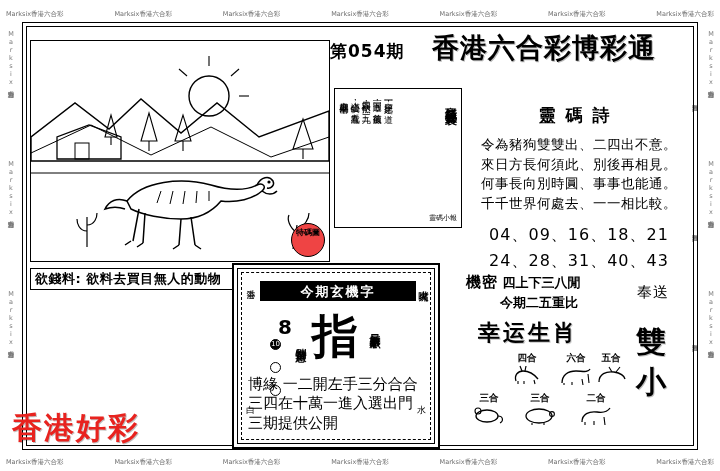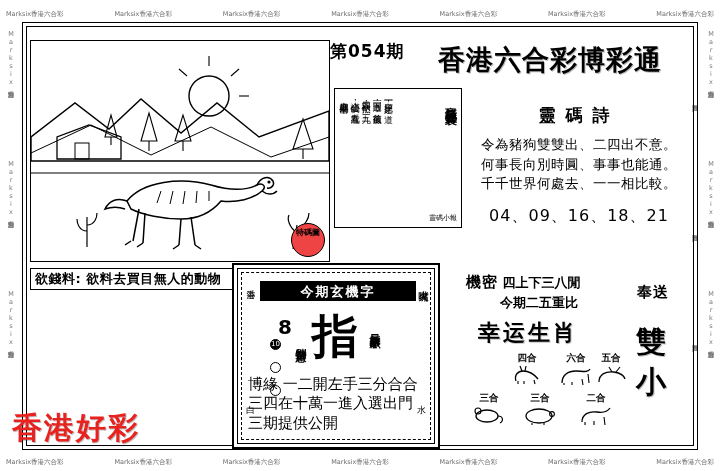--- a/index.html
+++ b/index.html
@@ -43,26 +43,25 @@
   }
 
   
   .issue-box {
     position: absolute; left: 330px; top: 40px;
     font-family: "DejaVu Sans", sans-serif;
     font-size: 17px; font-weight: bold; color: #000;
     letter-spacing: 1px;
   }
   .brand-title {
-    position: absolute; left: 432px; top: 42px;
+    position: absolute; left: 432px; top: 30px;
     font-size: 27px; font-weight: bold; color: #000;
     letter-spacing: 1px;
     white-space: nowrap;
     text-shadow: 1px 1px 0 #bbb;
-    margin-left: 6px;
   }
 
   
   .pic-panel {
     position: absolute; left: 30px; top: 40px; width: 300px; height: 222px;
     border: 1px solid #000; background: #fff; overflow: hidden;
   }
   .pic-panel svg { display:block; }
   .pic-badge {
     position: absolute; right: 4px; bottom: 4px;
@@ -123,21 +122,21 @@
   }
 
   
   .secret {
     position: absolute; left: 466px; top: 272px; width: 160px;
     font-size: 13px; font-weight: bold; line-height: 1.45;
   }
   .secret .lbl { font-size: 15px; letter-spacing: 1px; }
   .present {
     position: absolute; left: 637px; top: 283px;
-    font-size: 15px; font-weight: bold; letter-spacing: 1px;
+    font-size: 15px; font-weight: normal; letter-spacing: 1px;
   }
 
   
   .lucky-title {
     position: absolute; left: 478px; top: 318px;
     font-size: 22px; font-weight: bold; letter-spacing: 3px;
     text-shadow: 1px 1px 0 #c8c8c8;
   }
   .big-right {
     position: absolute; left: 636px; top: 326px;
@@ -343,23 +342,25 @@
       <div class="vcol">小心謹慎，看九龍。</div>
       <div class="vcol">今期好碼二十出</div>
     </div>
     <div class="scroll-right">贏錢錦囊</div>
     <div style="position:absolute;right:4px;bottom:4px;font-size:7px;">靈碼小報</div>
   </div>
 
   <div class="poem">
     <div class="poem-title">靈碼詩</div>
     <div class="poem-line">令為豬狗雙雙出、二四出不意。</div>
+    <div class="poem-line">來日方長何須此、別後再相見。</div>
     <div class="poem-line">何事長向別時圓、事事也能通。</div>
     <div class="poem-line">千千世界何處去、一一相比較。</div>
     <div class="nums">04、09、16、18、21</div>
+    <div class="nums" style="margin-top:2px;">24、28、31、40、43</div>
   </div>
 
   <div class="secret">
     <span class="lbl">機密</span>
     <span>四上下三八閒</span><br>
     <span style="padding-left:34px;margin-top:24px;">今期二五重比</span>
   </div>
   <div class="present">奉送</div>
 
   <div class="lucky-title">幸运生肖</div>

